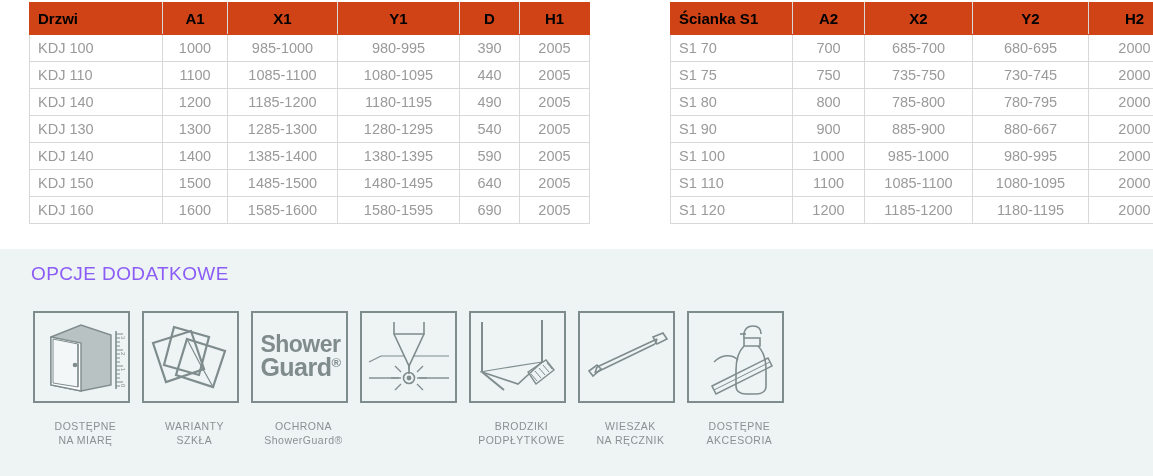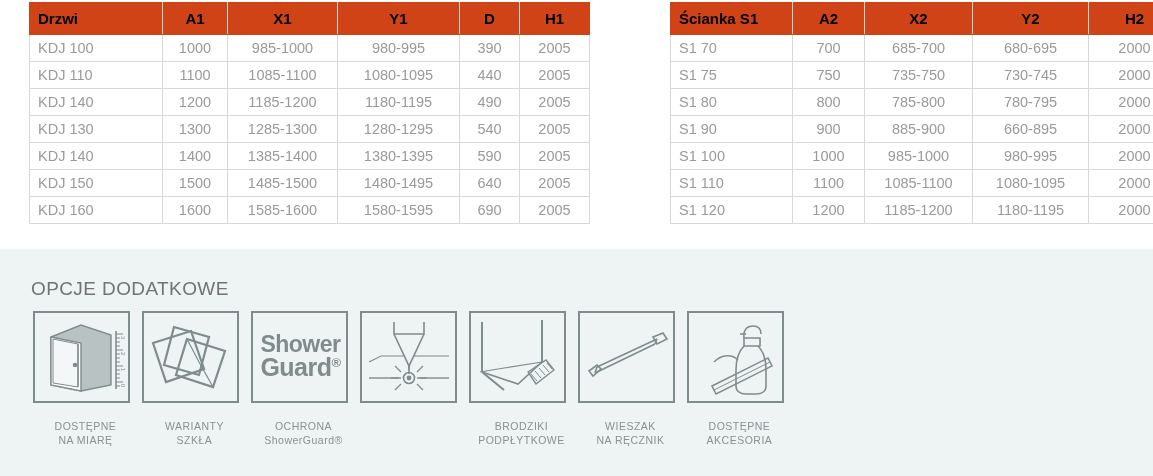--- a/index.html
+++ b/index.html
@@ -64,22 +64,22 @@
   
   .options-panel {
     position: absolute;
     left: 0; top: 249px;
     width: 1153px;
     height: 227px;
     background: #eef3f3;
   }
   .options-title {
     position: absolute;
-    left: 31px; top: 29px;
-    color: #737373;
+    left: 31px; top: 14px;
+    color: #8b5cf6;
     font-size: 19px;
     letter-spacing: 0.4px;
     font-weight: normal;
   }
   .icon-row {
     position: absolute;
     left: 33px; top: 62px;
     display: flex;
     gap: 4px;
   }
@@ -238,21 +238,21 @@
           <td class="c-left">S1 80</td>
           <td class="c-center">800</td>
           <td class="c-center">785-800</td>
           <td class="c-center">780-795</td>
           <td class="c-center">2000</td>
         </tr>
         <tr>
           <td class="c-left">S1 90</td>
           <td class="c-center">900</td>
           <td class="c-center">885-900</td>
-          <td class="c-center">660-895</td>
+          <td class="c-center">880-667</td>
           <td class="c-center">2000</td>
         </tr>
         <tr>
           <td class="c-left">S1 100</td>
           <td class="c-center">1000</td>
           <td class="c-center">985-1000</td>
           <td class="c-center">980-995</td>
           <td class="c-center">2000</td>
         </tr>
         <tr>

